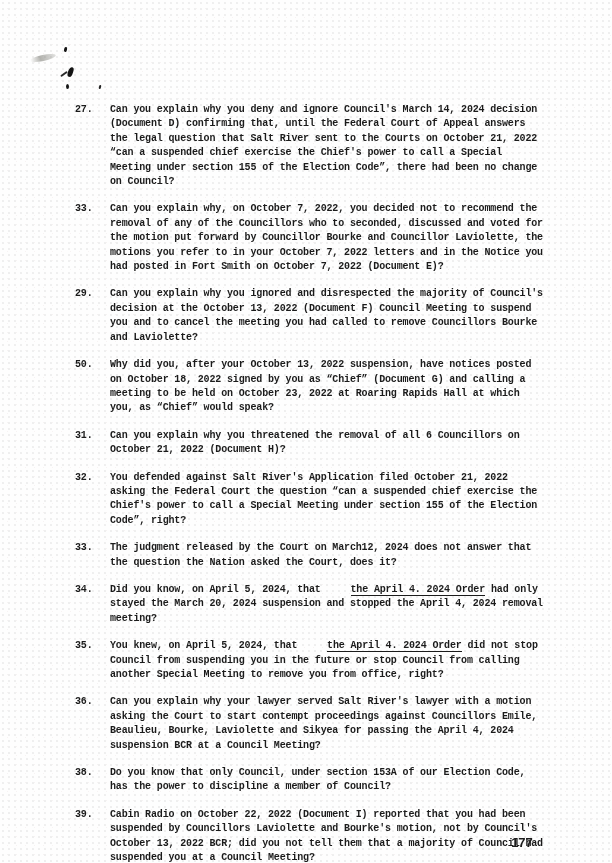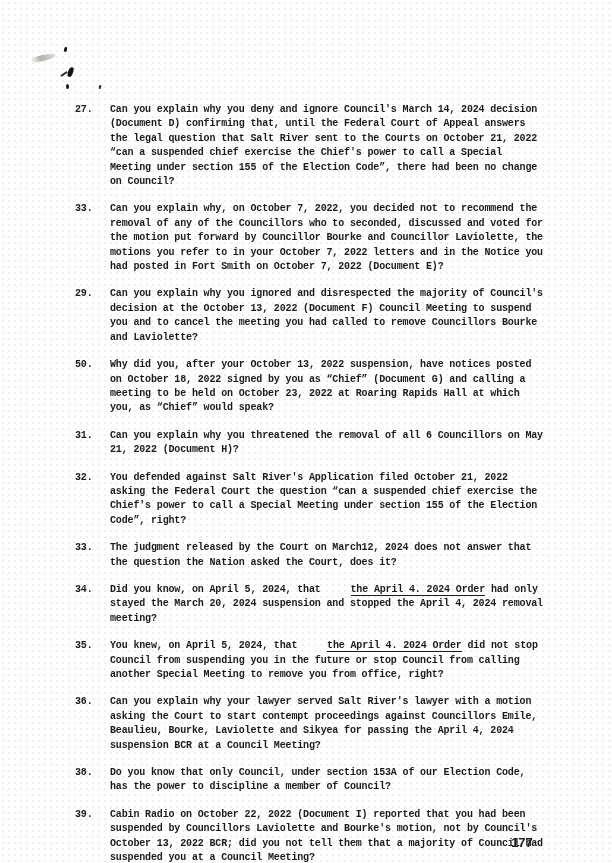--- a/index.html
+++ b/index.html
@@ -77,21 +77,21 @@
       <div class="q-text">Can you explain why you ignored and disrespected the majority of Council's decision at the October 13, 2022  (Document F) Council Meeting to suspend you and to cancel the meeting you had called to remove Councillors Bourke and Laviolette?</div>
     </div>
 
     <div class="q">
       <div class="q-num">50.</div>
       <div class="q-text">Why did you, after your October 13, 2022 suspension, have notices posted on October 18, 2022 signed by you as “Chief”  (Document G) and calling a meeting to be held on October 23, 2022 at Roaring Rapids Hall at which you, as “Chief” would speak?</div>
     </div>
 
     <div class="q">
       <div class="q-num">31.</div>
-      <div class="q-text">Can you explain why you threatened the removal of all 6 Councillors on May 21, 2022 (Document H)?</div>
+      <div class="q-text">Can you explain why you threatened the removal of all 6 Councillors on October 21, 2022 (Document H)?</div>
     </div>
 
     <div class="q">
       <div class="q-num">32.</div>
       <div class="q-text">You defended against Salt River's Application filed October 21, 2022 asking the Federal Court the question “can a suspended chief exercise the Chief's power to call a Special Meeting under section 155 of the Election Code”, right?</div>
     </div>
 
     <div class="q">
       <div class="q-num">33.</div>
       <div class="q-text">The judgment released by the Court on March12, 2024 does not answer that the question the Nation asked the Court, does it?</div>

